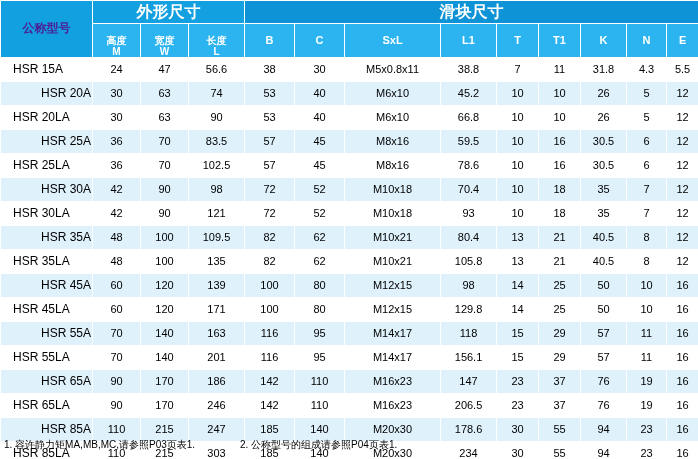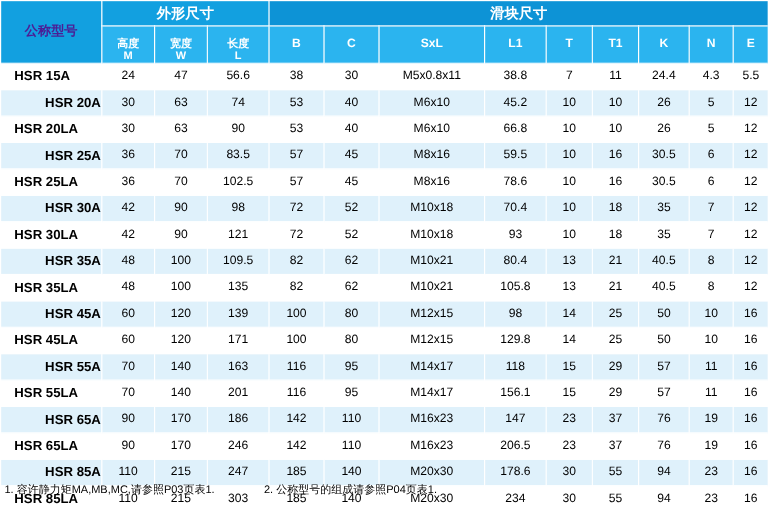--- a/index.html
+++ b/index.html
@@ -30,21 +30,21 @@
     padding: 0;
     text-align: center;
     vertical-align: middle;
     line-height: 1.15;
   }
   
   .hdr-group {
     background: #12a0e0;
     color: #ffffff;
     font-weight: bold;
-    font-size: 13px;
+    font-size: 16px;
     height: 22px;
   }
   .hdr-group.dark {
     background: #0d93d6;
     margin-left: 16px;
   }
   .hdr-name {
     background: #12a0e0;
     color: #4c1d95;
     font-weight: bold;
@@ -67,21 +67,21 @@
   .hdr-sub .two-line .l2 { display:block; font-size: 10px; }
 
   
   tbody tr { height: 24px; }
   tbody tr.odd td { background: #ffffff; }
   tbody tr.even td { background: #dff1fb; }
   tbody td { border: 1px solid #b7dff3; font-size: 11px; }
   tbody td.model {
     text-align: left;
     padding-left: 12px;
-    font-weight: bold;
+    font-weight: normal;
     font-size: 12px;
   }
   tbody tr.odd td.model { background: #ffffff; }
   tbody tr.even td.model { background: #dff1fb; padding-left: 40px; }
 
   
   .footnotes {
     position: absolute;
     left: 0;
     top: 436px;
@@ -161,21 +161,21 @@
           <td class="model">HSR 15A</td>
           <td>24</td>
           <td>47</td>
           <td>56.6</td>
           <td>38</td>
           <td>30</td>
           <td>M5x0.8x11</td>
           <td>38.8</td>
           <td>7</td>
           <td>11</td>
-          <td>24.4</td>
+          <td>31.8</td>
           <td>4.3</td>
           <td>5.5</td>
         </tr>
         <tr class="even">
           <td class="model">HSR 20A</td>
           <td>30</td>
           <td>63</td>
           <td>74</td>
           <td>53</td>
           <td>40</td>

